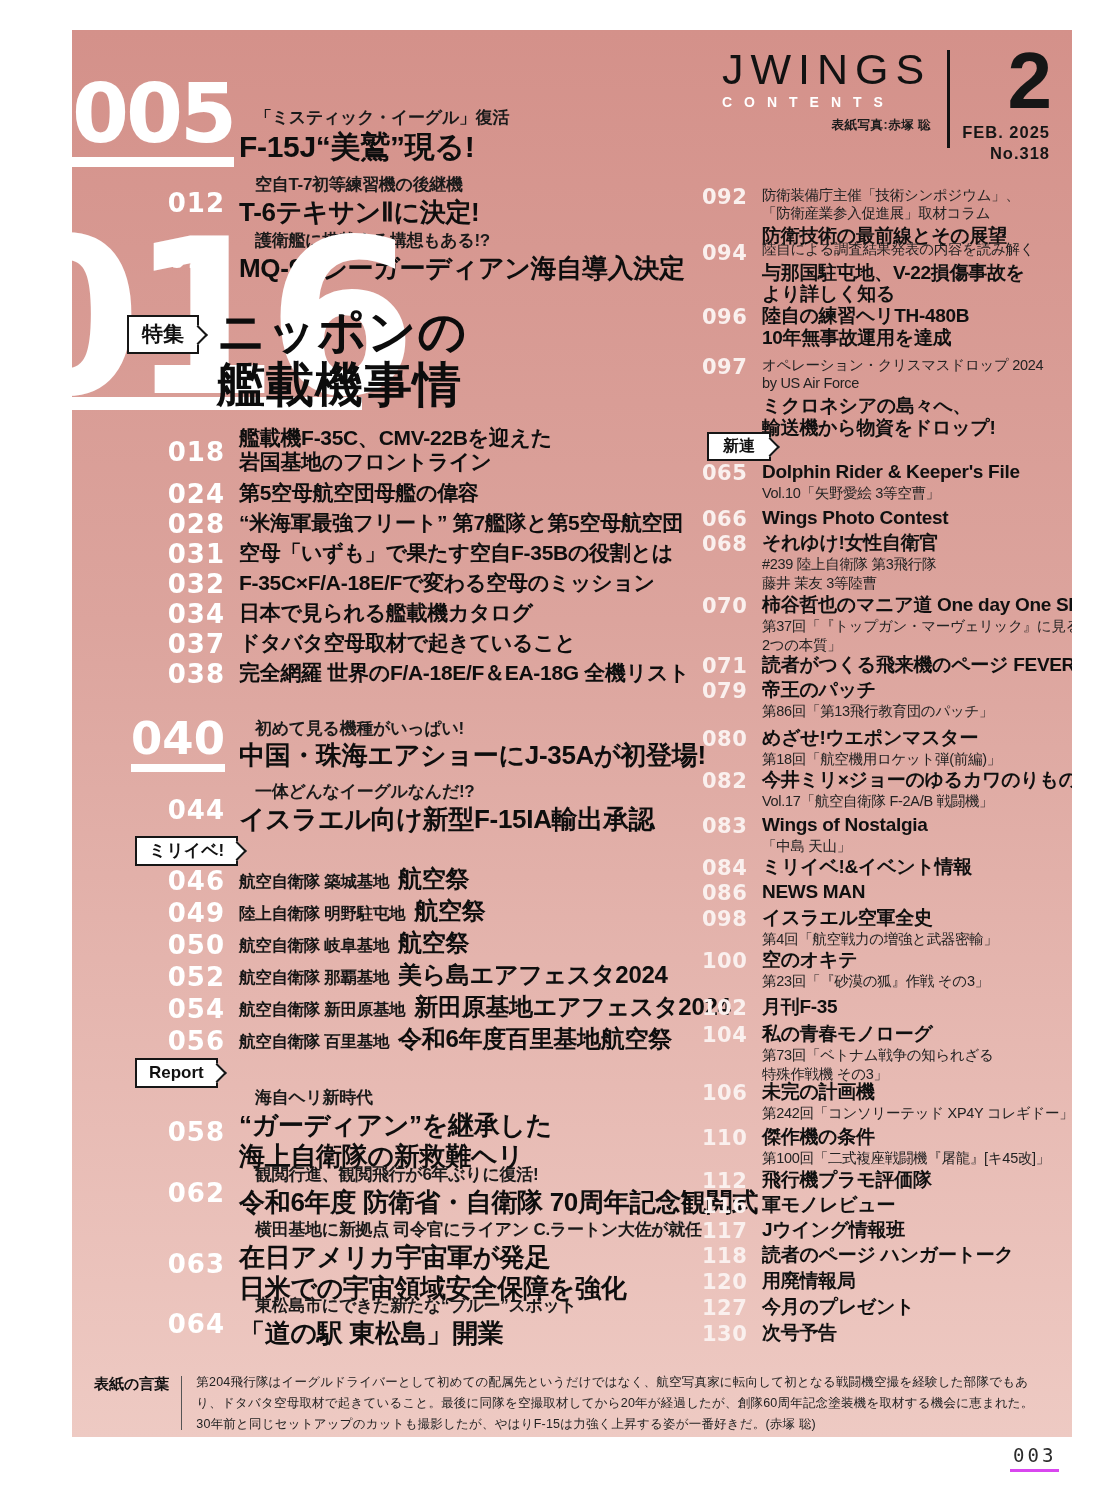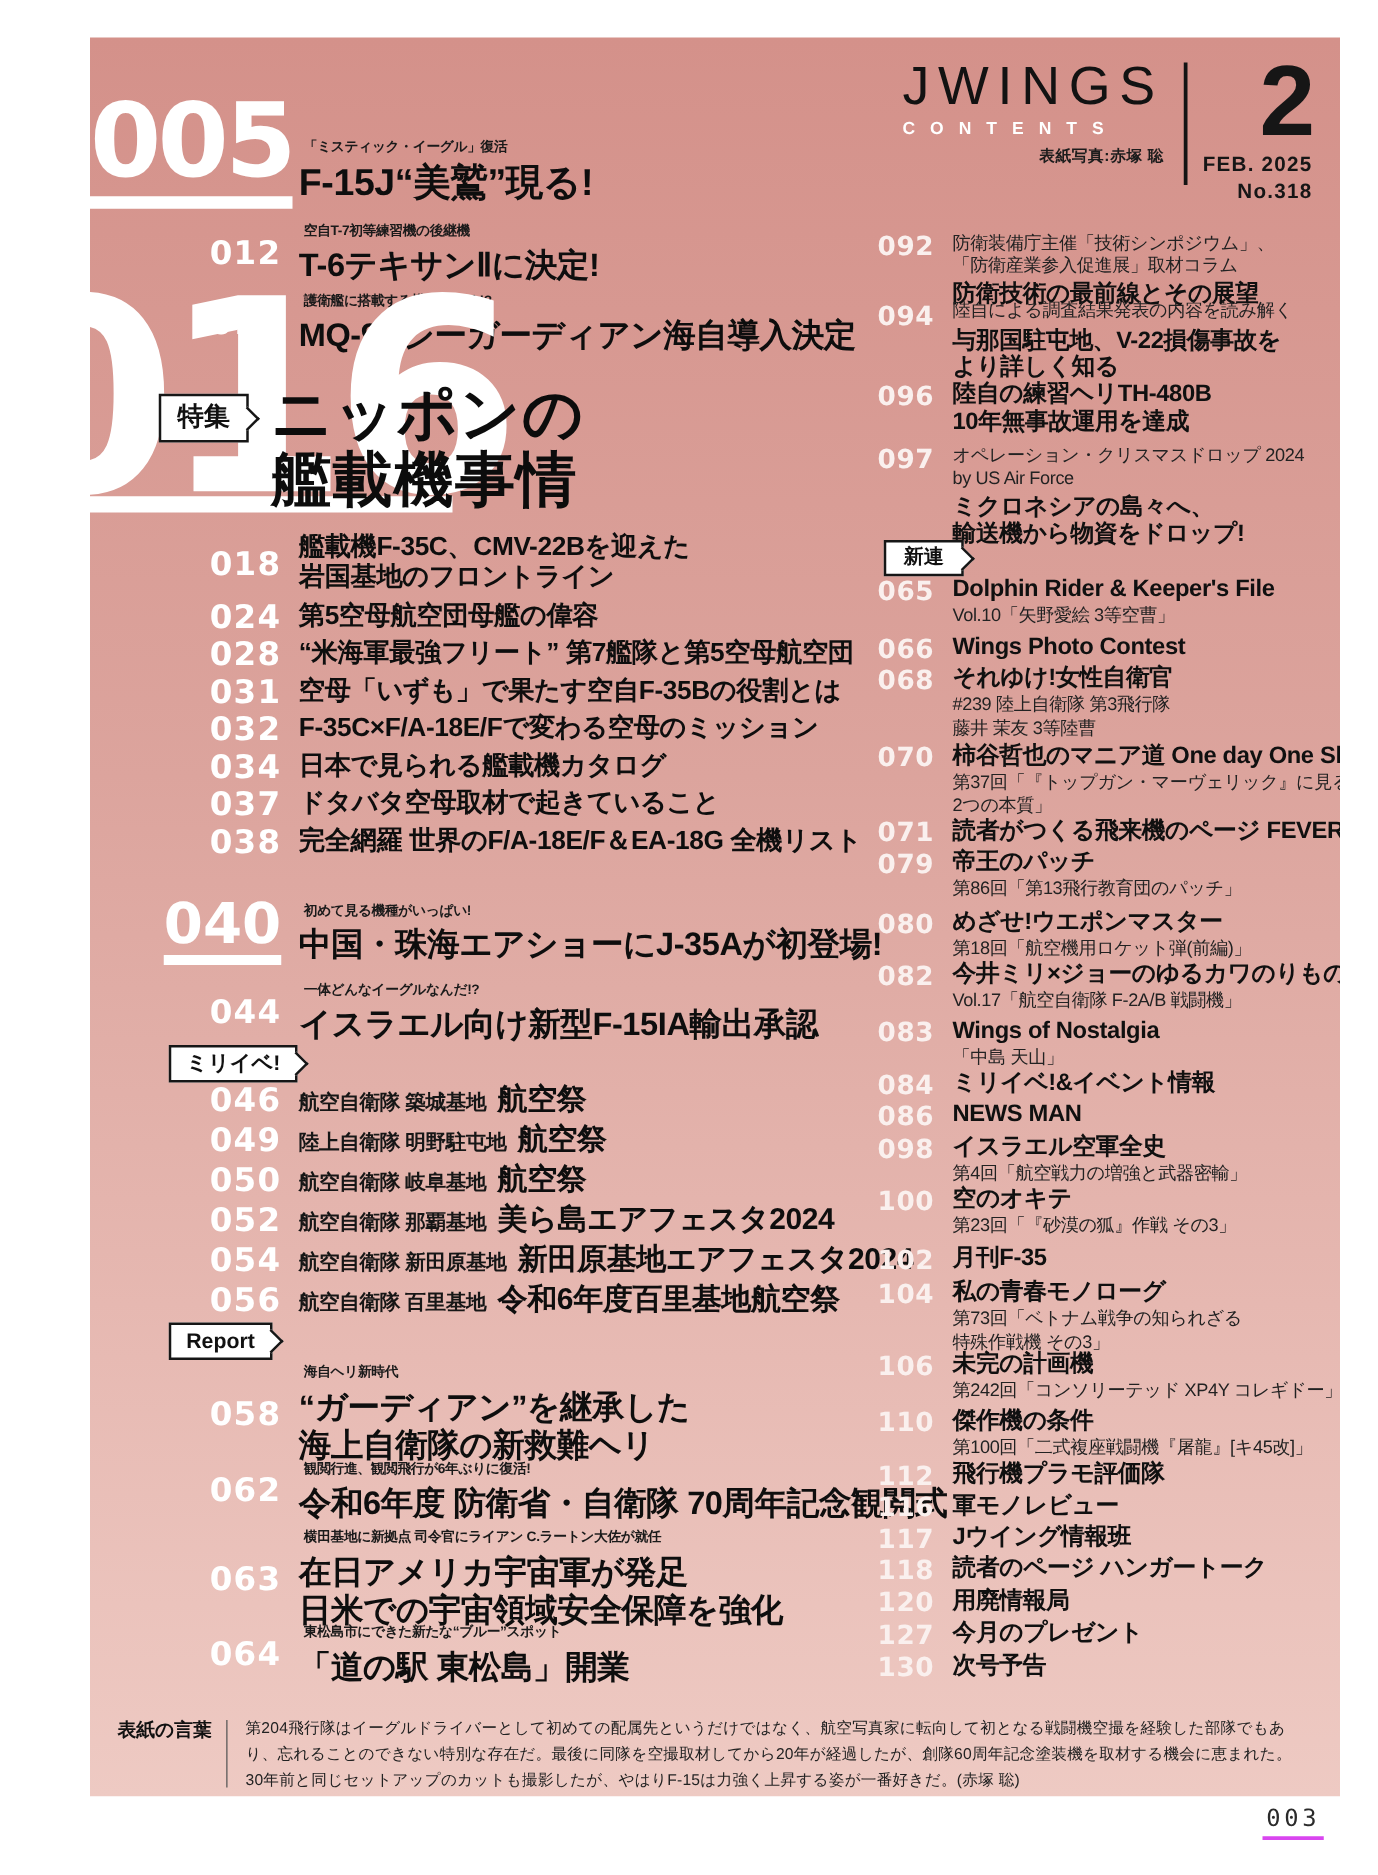--- a/index.html
+++ b/index.html
@@ -25,21 +25,21 @@
          padding:2px 12px 3px;font-weight:700;font-size:17px;color:#111;line-height:1.25;white-space:nowrap;}
   .badge::after{content:'';position:absolute;right:-8px;top:50%;width:12px;height:12px;background:#ffffff;
          border-top:2px solid #161616;border-right:2px solid #161616;transform:translateY(-50%) rotate(45deg);}
   .badge-lg{font-size:21px;padding:4px 13px 5px;}
 
   
   .lrow{position:absolute;left:0;width:630px;display:flex;align-items:center;}
   .lnum{flex:none;width:153px;text-align:right;font-family:"DejaVu Sans",sans-serif;font-weight:700;
         font-size:26px;line-height:1;letter-spacing:1px;color:#ffffff;padding-top:3px;}
   .ltext{margin-left:14px;min-width:0;}
-  .lsub{margin:0 0 2px 4px;font-size:11px;font-weight:700;line-height:20px;color:#1a1a1a;
+  .lsub{margin:0 0 2px 16px;font-size:17px;font-weight:700;line-height:20px;color:#1a1a1a;
         white-space:nowrap;letter-spacing:-0.3px;}
   .ltitle{margin:0;font-weight:800;color:#0e0e0e;white-space:nowrap;letter-spacing:-0.3px;}
   .e-normal .ltitle{font-size:21px;line-height:24px;}
   .e-large  .ltitle{font-size:26px;line-height:31px;}
   .e-hero   .ltitle{font-size:30px;line-height:34px;}
   .e-hero2  .ltitle{font-size:26px;line-height:29px;}
   .e-hero .ltext{padding-top:30px;}
   .e-hero .lnum .numline{font-size:82px;line-height:72px;letter-spacing:-3px;
         border-bottom:10px solid #ffffff;padding-bottom:7px;display:inline-block;}
   .e-hero2 .lnum .numline{font-size:45px;line-height:40px;letter-spacing:0;
@@ -476,18 +476,18 @@
           <div class="rnum">130</div>
           <div class="rtext">
             <p class="rtitle">次号予告</p>
           </div>
         </div>
       </div>
 
     <div class="cover-note">
       <div class="fn-label">表紙の言葉</div>
       <div class="fn-div"></div>
-      <div class="fn-text">第204飛行隊はイーグルドライバーとして初めての配属先というだけではなく、航空写真家に転向して初となる戦闘機空撮を経験した部隊でもあり、忘れることのできない特別な存在だ。最後に同隊を空撮取材してから20年が経過したが、創隊60周年記念塗装機を取材する機会に恵まれた。30年前と同じセットアップのカットも撮影したが、やはりF-15は力強く上昇する姿が一番好きだ。(赤塚 聡)</div>
+      <div class="fn-text">第204飛行隊はイーグルドライバーとして初めての配属先というだけではなく、航空写真家に転向して初となる戦闘機空撮を経験した部隊でもあり、ドタバタ空母取材で起きていること。最後に同隊を空撮取材してから20年が経過したが、創隊60周年記念塗装機を取材する機会に恵まれた。30年前と同じセットアップのカットも撮影したが、やはりF-15は力強く上昇する姿が一番好きだ。(赤塚 聡)</div>
     </div>
   </div>
 
   <div class="pageno">003</div>
 </div>
 
 </body></html>

